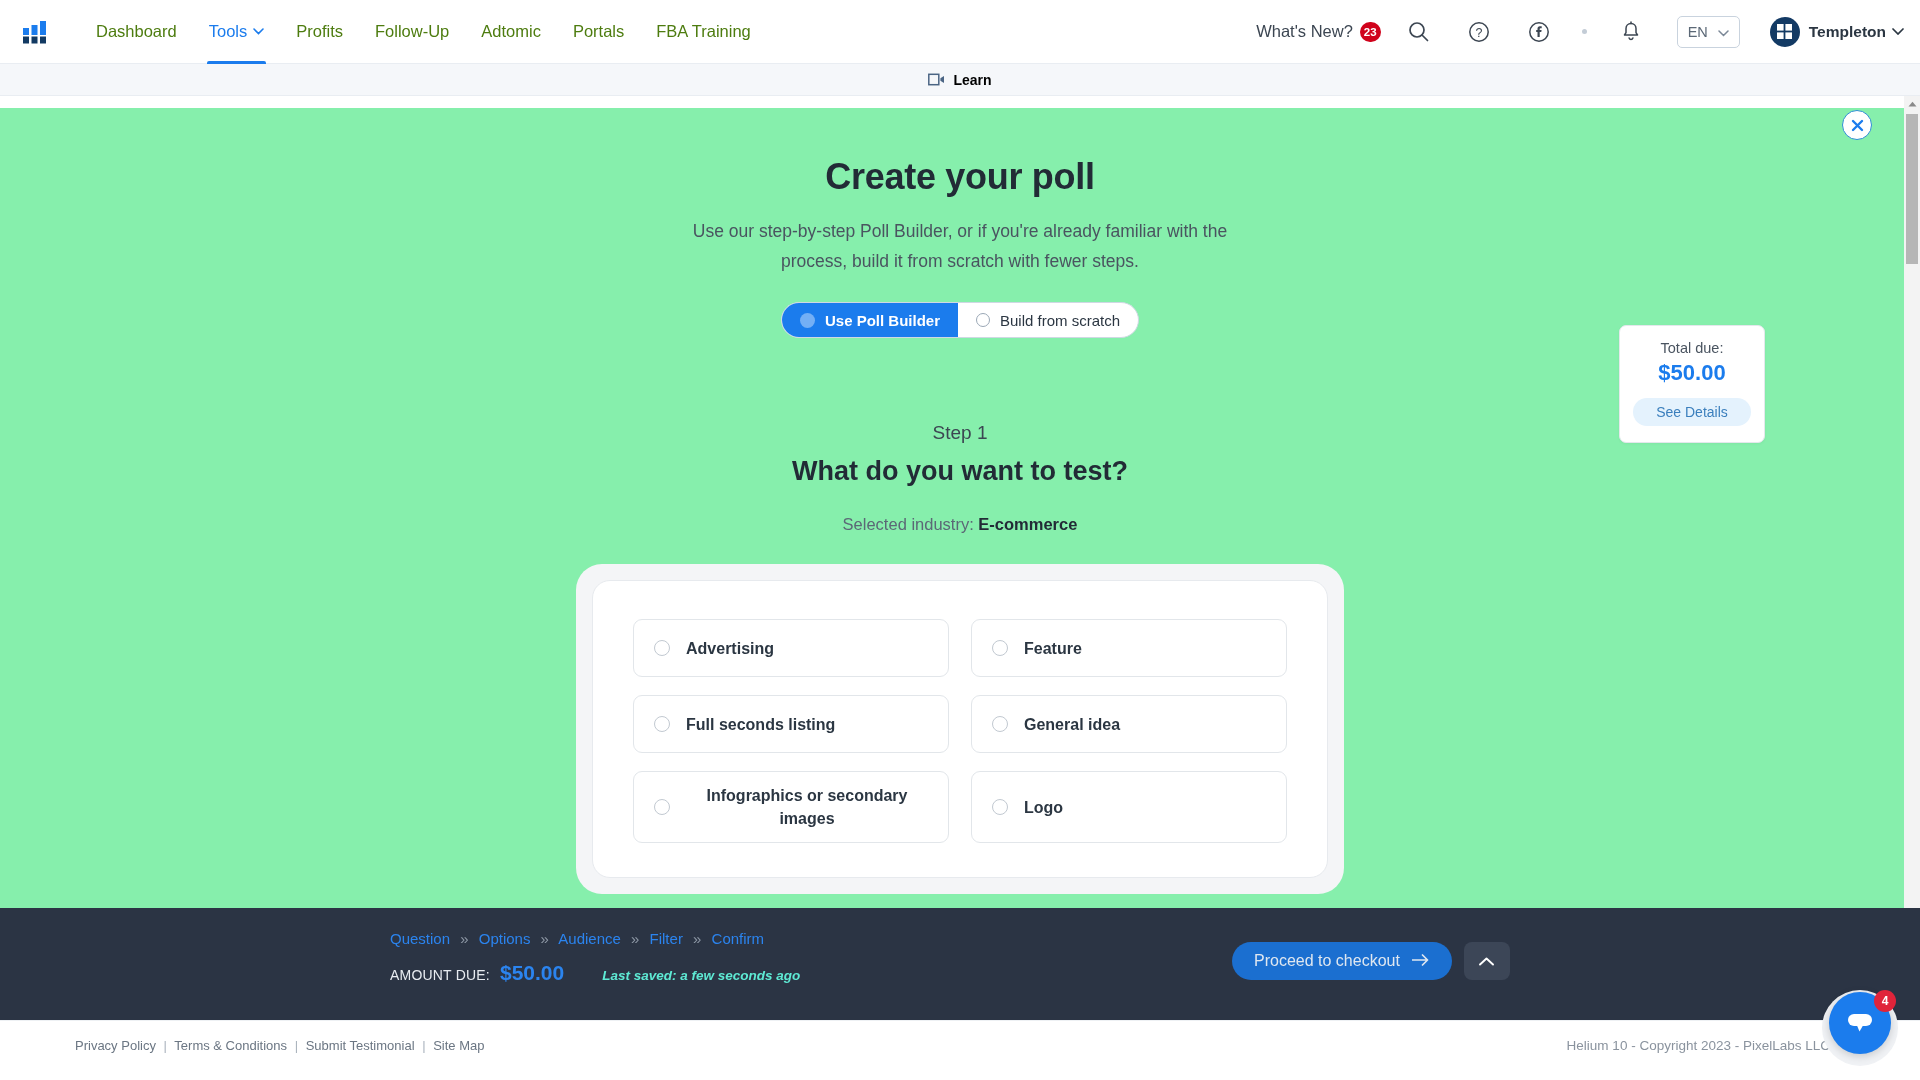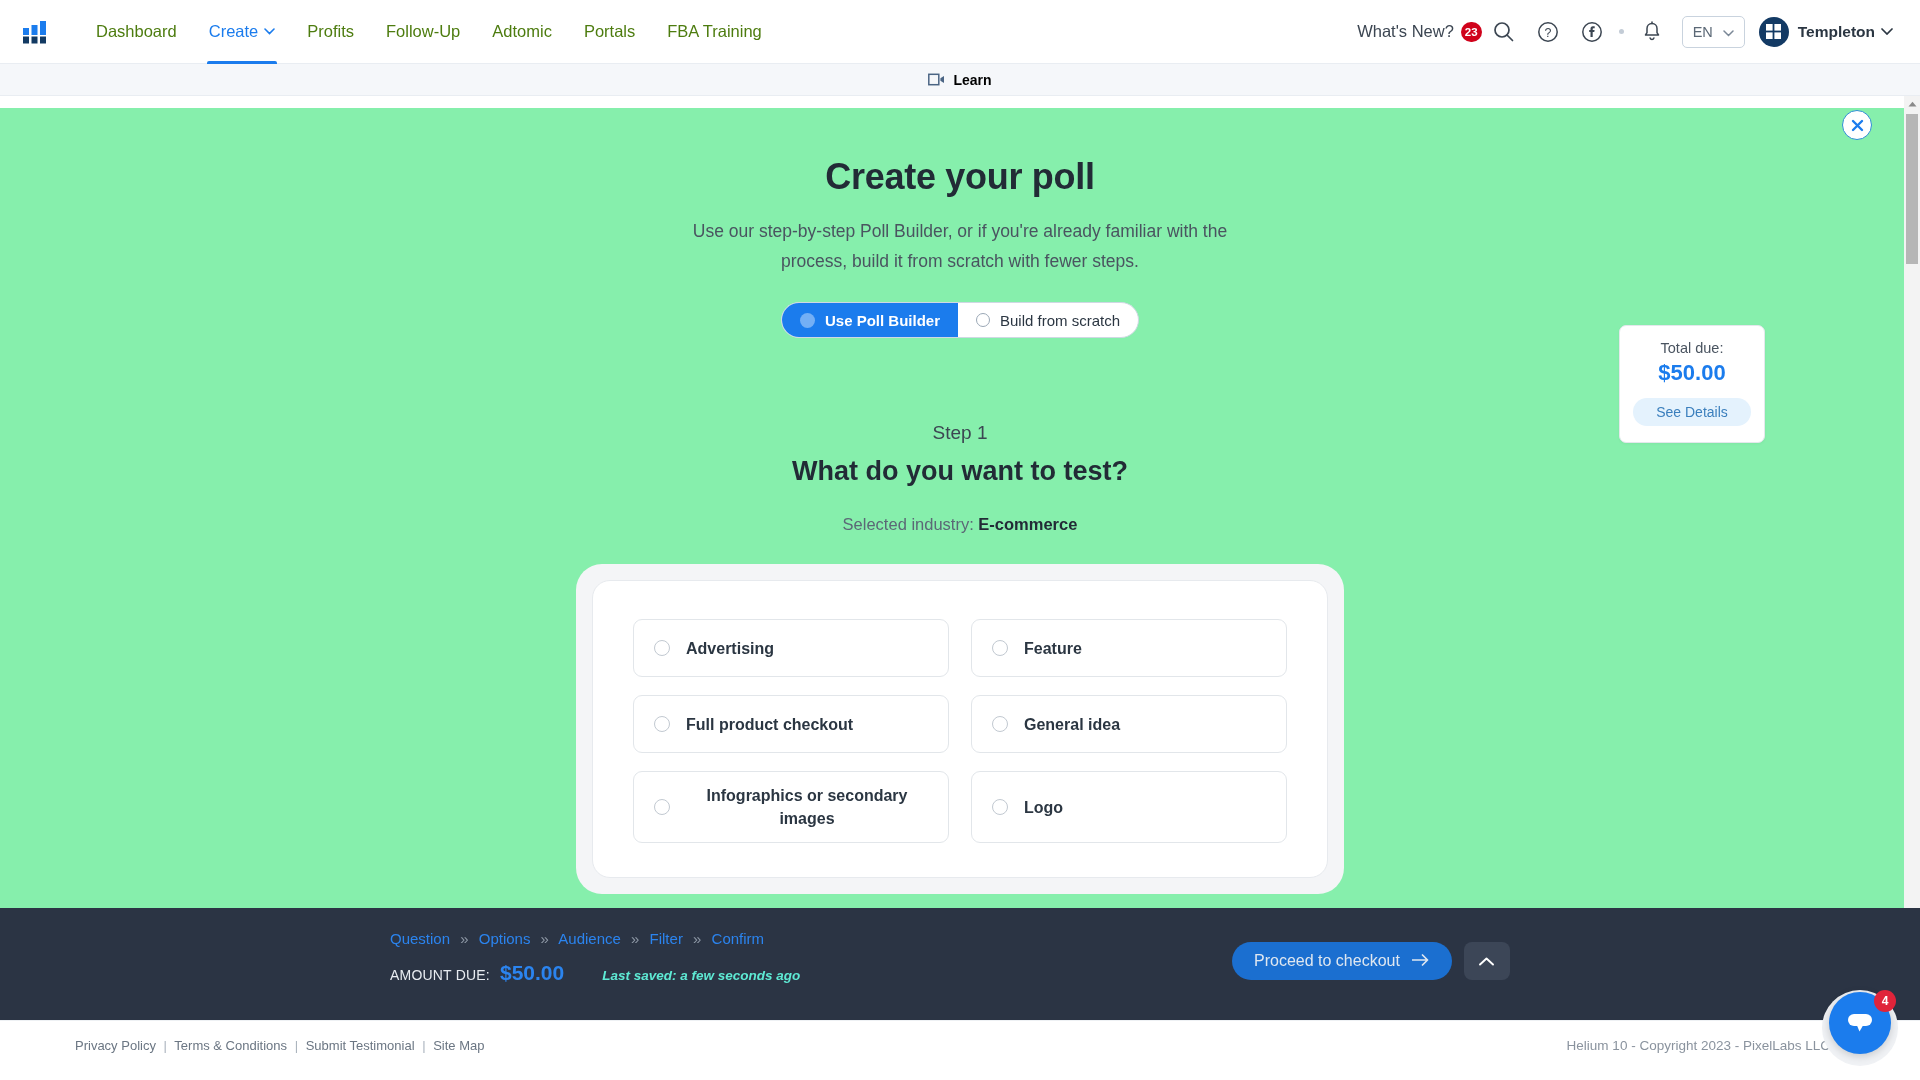--- a/index.html
+++ b/index.html
@@ -27,21 +27,21 @@
   }
   .nav-item.active { color:#1b7ced; font-weight:400; }
   .nav-item.active:after{
     content:""; position:absolute; left:14px; right:14px; bottom:0;
     height:3px; background:#1b7ced; border-radius:2px 2px 0 0;
   }
   .caret { display:inline-block; margin-left:6px; }
   .caret svg { display:block; }
 
   .nav-right {
-    margin-left:auto; display:flex; align-items:center; gap:0px; padding-right:27px; height:64px;
+    margin-left:auto; display:flex; align-items:center; gap:16px; padding-right:16px; height:64px;
   }
   .whatsnew { display:flex; align-items:center; font-size:16.5px; color:#3c4652; cursor:pointer; }
   .badge-red {
     display:inline-flex; align-items:center; justify-content:center;
     min-width:20px; height:20px; padding:0 4px; margin-left:7px;
     border-radius:10px; background:#d0021b; color:#fff;
     font-size:11.5px; font-weight:700;
   }
   .icon-btn {
     width:44px; height:44px; display:flex; align-items:center; justify-content:center;
@@ -225,21 +225,21 @@
         <rect x="8.5" y="16.5" width="6" height="7" fill="#123a63"></rect>
         <rect x="17" y="16.5" width="6" height="7" fill="#123a63"></rect>
       </svg>
     </div>
 
     <div class="nav-links">
       <div class="nav-item">
         <span>Dashboard</span>
       </div>
       <div class="nav-item active">
-        <span>Create</span>
+        <span>Tools</span>
         <span class="caret">
           <svg width="11" height="7" viewBox="0 0 11 7">
               <path d="M1 1l4.5 4.5L10 1" stroke="#1b7ced" stroke-width="1.6" fill="none" stroke-linecap="round"></path>
             </svg>
         </span>
       </div>
       <div class="nav-item">
         <span>Profits</span>
       </div>
       <div class="nav-item">
@@ -363,21 +363,21 @@
             <div class="opt">
               <span class="radio-o"></span>
               <span>Advertising</span>
             </div>
             <div class="opt">
               <span class="radio-o"></span>
               <span>Feature</span>
             </div>
             <div class="opt">
               <span class="radio-o"></span>
-              <span>Full product checkout</span>
+              <span>Full seconds listing</span>
             </div>
             <div class="opt">
               <span class="radio-o"></span>
               <span>General idea</span>
             </div>
             <div class="opt">
               <span class="radio-o"></span>
               <span>Infographics or secondary images</span>
             </div>
             <div class="opt">

